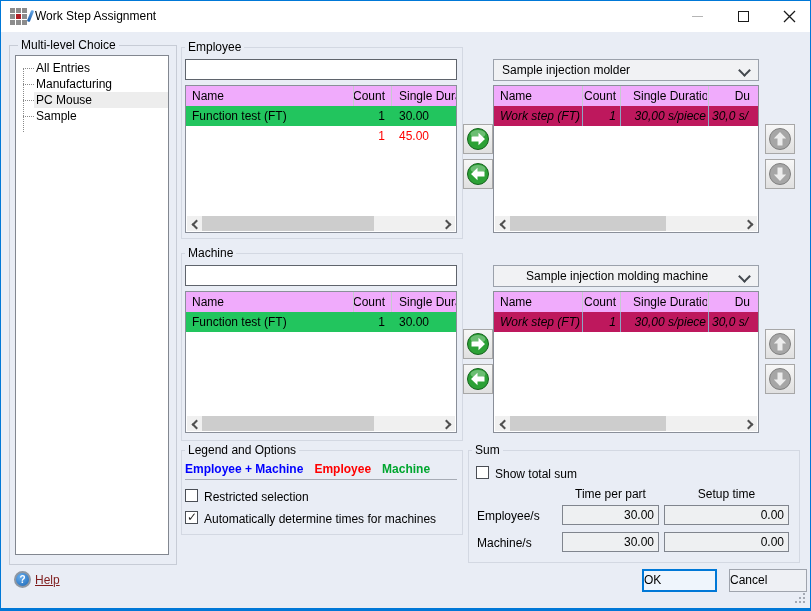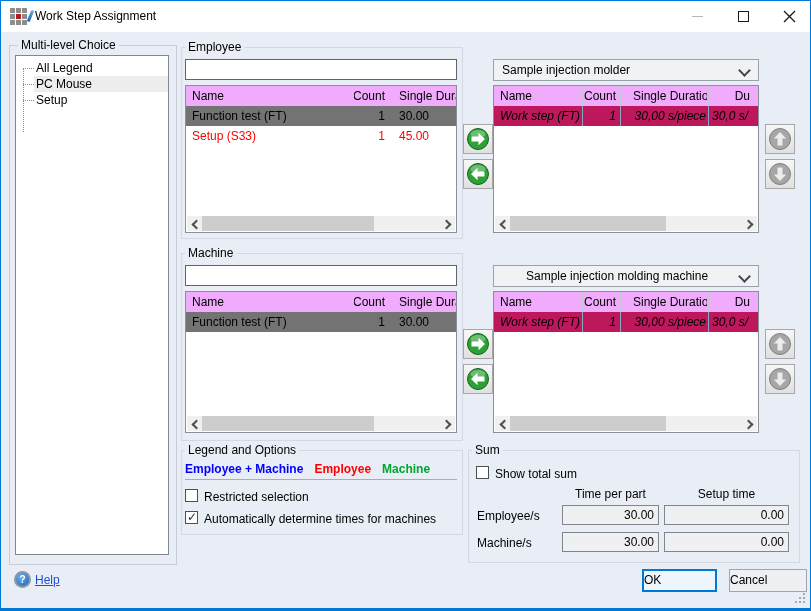--- a/index.html
+++ b/index.html
@@ -38,21 +38,21 @@
   .combo{position:absolute;height:22px;box-sizing:border-box;background:#f1f2f4;border:1px solid #9ba1ab;
          line-height:20px;padding-left:8px;white-space:nowrap;overflow:hidden;cursor:default;}
   .chev-dn{position:absolute;right:9px;top:6px;width:7px;height:7px;border-right:2px solid #43484e;
            border-bottom:2px solid #43484e;transform:rotate(45deg);}
   
   .tbl{position:absolute;background:#fff;border:1px solid #8a8f99;box-sizing:border-box;overflow:hidden;}
   .hdr{position:absolute;left:0;right:0;top:0;height:20px;background:#f0abfc;border-bottom:1px solid #9aa0a8;}
   .cell{position:absolute;top:0;height:20px;line-height:20px;white-space:nowrap;overflow:hidden;}
   .sep{position:absolute;top:0;bottom:0;width:1px;background:#c6c9cf;}
   .row{position:absolute;left:0;right:0;height:20px;cursor:default;}
-  .row.alt{background:#737373;}
+  .row.alt{background:#22c55e;}
   .row.selrow{background:#be185d;font-style:italic;}
   .row .rsep{position:absolute;top:0;bottom:0;width:1px;background:#8ba6c4;}
   .red{color:#ff0000;}
   
   .lt .c-name{left:6px;width:158px;}
   .lt .c-count{left:167px;width:32px;text-align:right;}
   .lt .c-dur{left:213px;width:58px;}
   .lt .s1{left:167px;}.lt .s2{left:205px;}
   
   .rt .c-name{left:6px;width:80px;}
@@ -79,21 +79,21 @@
   .cb.checked::after{content:"\2713";position:absolute;left:1px;top:-2px;font-size:12px;font-weight:bold;color:#1f1f1f;}
   .cblabel{position:absolute;white-space:nowrap;}
   
   .legendline{position:absolute;left:184px;top:461px;display:flex;gap:11px;font-weight:bold;white-space:nowrap;}
   .lg-blue{color:#0000ff;}.lg-red{color:#ff0000;}.lg-green{color:#00a62f;}
   .legend-rule{position:absolute;left:184px;top:478px;width:272px;height:1px;background:#a7acb5;}
   
   .help-ic{position:absolute;left:13px;top:570px;width:17px;height:17px;border-radius:50%;box-sizing:border-box;
            background:radial-gradient(circle at 35% 30%,#66aef0,#1b66b4);border:2px solid #8e97a3;
            color:#fff;font-weight:bold;font-size:10px;line-height:13px;text-align:center;}
-  .help-link{position:absolute;left:34px;top:572px;color:#1d4ed8;text-decoration:underline;cursor:pointer;}
+  .help-link{position:absolute;left:34px;top:572px;color:#7f1d1d;text-decoration:underline;cursor:pointer;}
   .btn{position:absolute;top:568px;height:23px;box-sizing:border-box;text-align:left;line-height:19px;cursor:default;}
   .btn-ok{left:641px;width:75px;border:2px solid #0078d7;background:#eff5fc;}
   .btn-cancel{left:728px;width:78px;border:1px solid #9fa4ad;background:#eef0f4;line-height:21px;}
   .grip{position:absolute;right:5px;bottom:5px;width:10px;height:10px;}
   .grip::after{content:"";position:absolute;left:0;top:8px;width:2px;height:2px;background:#a3a9b3;
      box-shadow:4px 0 #a3a9b3,8px 0 #a3a9b3,4px -4px #a3a9b3,8px -4px #a3a9b3,8px -8px #a3a9b3;}
   .plain{position:absolute;white-space:nowrap;}
 </style>
 </head>
 <body>
@@ -125,23 +125,24 @@
           <path d="M1 1 L12 12 M12 1 L1 12" stroke="#1a1a1a" stroke-width="1.3"></path>
         </svg>
     </div>
   </div>
 
   <div class="gb" style="left:8px;top:44px;width:166px;height:518px;border-color:#c7ccd6;">
     <span class="gb-label" style="left:8px;top:-8px;">Multi-level Choice</span>
   </div>
   <div class="listbox">
     <div class="tree">
-      <div class="titem"><span>All Legend</span></div>
+      <div class="titem"><span>All Entries</span></div>
+      <div class="titem"><span>Manufacturing</span></div>
       <div class="titem sel"><span>PC Mouse</span></div>
-      <div class="titem"><span>Setup</span></div>
+      <div class="titem"><span>Sample</span></div>
     </div>
   </div>
 
   <div class="gb" style="left:180px;top:46px;width:280px;height:190px;"></div>
   <span class="gb-label" style="left:184px;top:39px;">Employee</span>
 
   <input class="txt" style="left: 184px; top: 58px; width: 272px;" value="">
 
   <div class="tbl lt" style="left:184px;top:84px;width:272px;height:148px;">
     <div class="hdr">
@@ -150,21 +151,20 @@
       <span class="cell c-dur">Single Dura</span>
       <span class="sep s1"></span>
       <span class="sep s2"></span>
     </div>
     <div class="row alt" style="top:20px;">
       <span class="cell c-name">Function test (FT)</span>
       <span class="cell c-count">1</span>
       <span class="cell c-dur">30.00</span>
     </div>
     <div class="row red" style="top:40px;">
-      <span class="cell c-name">Setup (S33)</span>
       <span class="cell c-count">1</span>
       <span class="cell c-dur">45.00</span>
     </div>
     <div class="hscroll">
       <span class="hs-ar l">
           <i class="ch chl"></i>
         </span>
       <span class="hs-thumb" style="left:15px;width:172px;"></span>
       <span class="hs-ar r">
           <i class="ch chr"></i>

